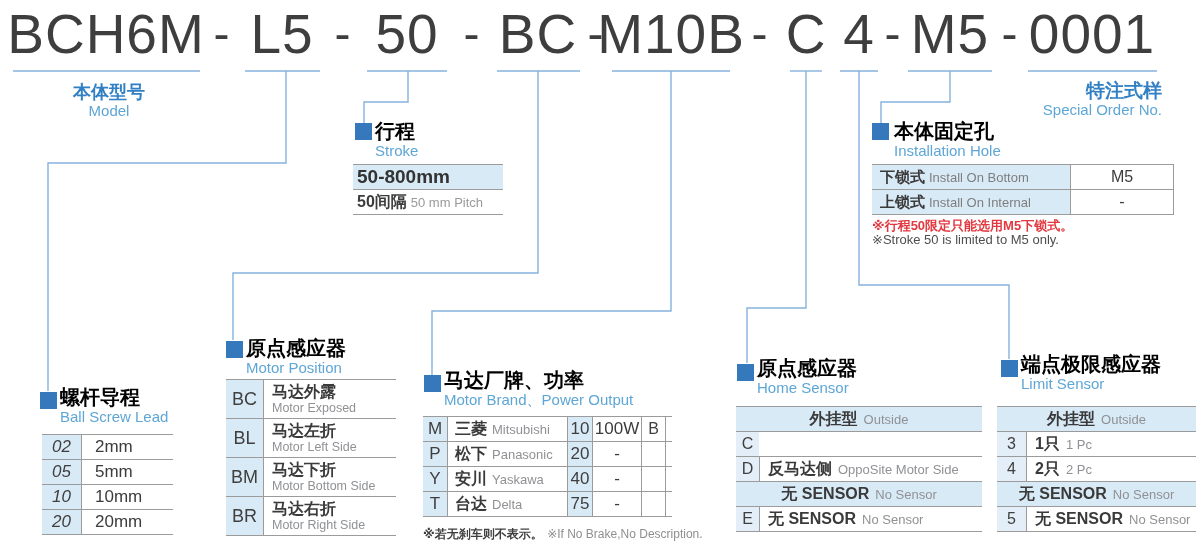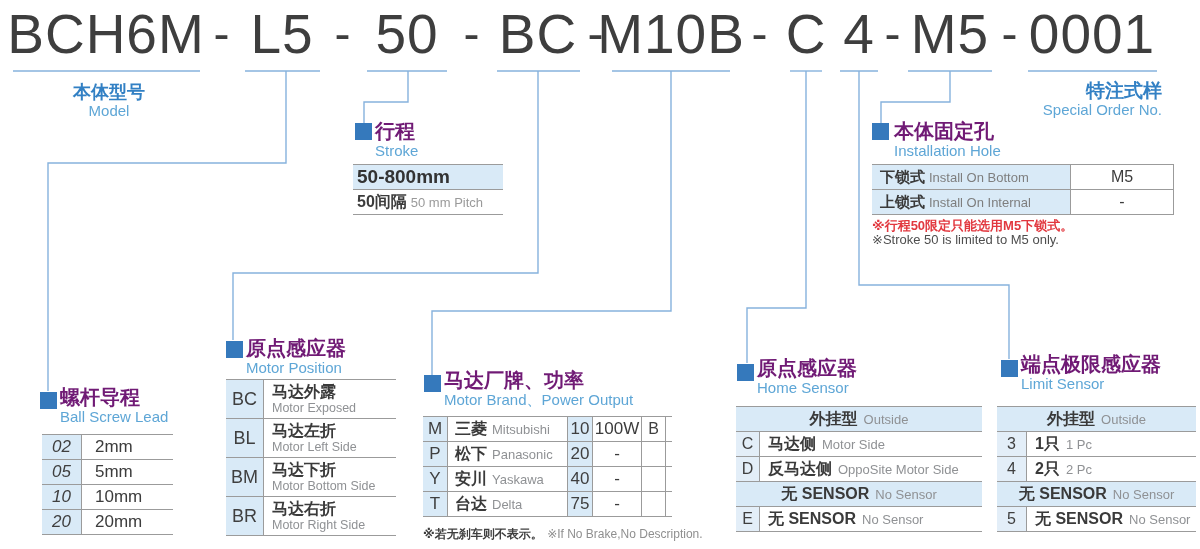--- a/index.html
+++ b/index.html
@@ -10,21 +10,21 @@
   .mseg,.mdash{position:absolute;top:2px;transform:translateX(-50%);font-size:55px;line-height:64px;
     color:#3e3e3e;letter-spacing:1px;white-space:nowrap;}
   .mdash{font-size:48px;}
 
   
   #overlay{position:absolute;left:0;top:0;pointer-events:none;}
 
   
   .sec-head{position:absolute;white-space:nowrap;}
   .bullet{position:absolute;width:17px;height:17px;background:#3579bc;}
-  .sec-head .zh{display:block;margin-left:22px;font-size:20px;font-weight:bold;color:#701a75;line-height:22px;}
+  .sec-head .zh{display:block;margin-left:22px;font-size:20px;font-weight:bold;color:#000000;line-height:22px;}
   .sec-head .en{display:block;margin-left:22px;font-size:15px;color:#5ea6d6;line-height:17px;}
 
   #model-label{position:absolute;left:34px;top:82px;width:150px;text-align:center;}
   #model-label .zh{font-size:18px;font-weight:bold;color:#3280c4;line-height:20px;display:block;}
   #model-label .en{font-size:15px;color:#5ea6d6;line-height:17px;display:block;}
   #special-order{position:absolute;left:992px;top:80px;width:170px;text-align:right;}
   #special-order .zh{font-size:19px;font-weight:bold;color:#3280c4;line-height:21px;display:block;}
   #special-order .en{font-size:15px;color:#5ea6d6;line-height:17px;display:block;}
 
   
@@ -304,24 +304,20 @@
     <span class="zh">原点感应器</span>
     <span class="en">Home Sensor</span>
   </div>
   <div class="tbl sensor-tbl" id="home-table">
     <div class="trow hdr">
       <span class="zh-t">外挂型</span>
       <span class="en-t">Outside</span>
     </div>
     <div class="trow">
       <div class="tc code">C</div>
-      <div class="tc desc">
-        <span class="zh-t">马达侧</span>
-        <span class="en-t">Motor Side</span>
-      </div>
     </div>
     <div class="trow">
       <div class="tc code">D</div>
       <div class="tc desc">
         <span class="zh-t">反马达侧</span>
         <span class="en-t">OppoSite Motor Side</span>
       </div>
     </div>
     <div class="trow hdr">
       <span class="zh-t">无 SENSOR</span>

